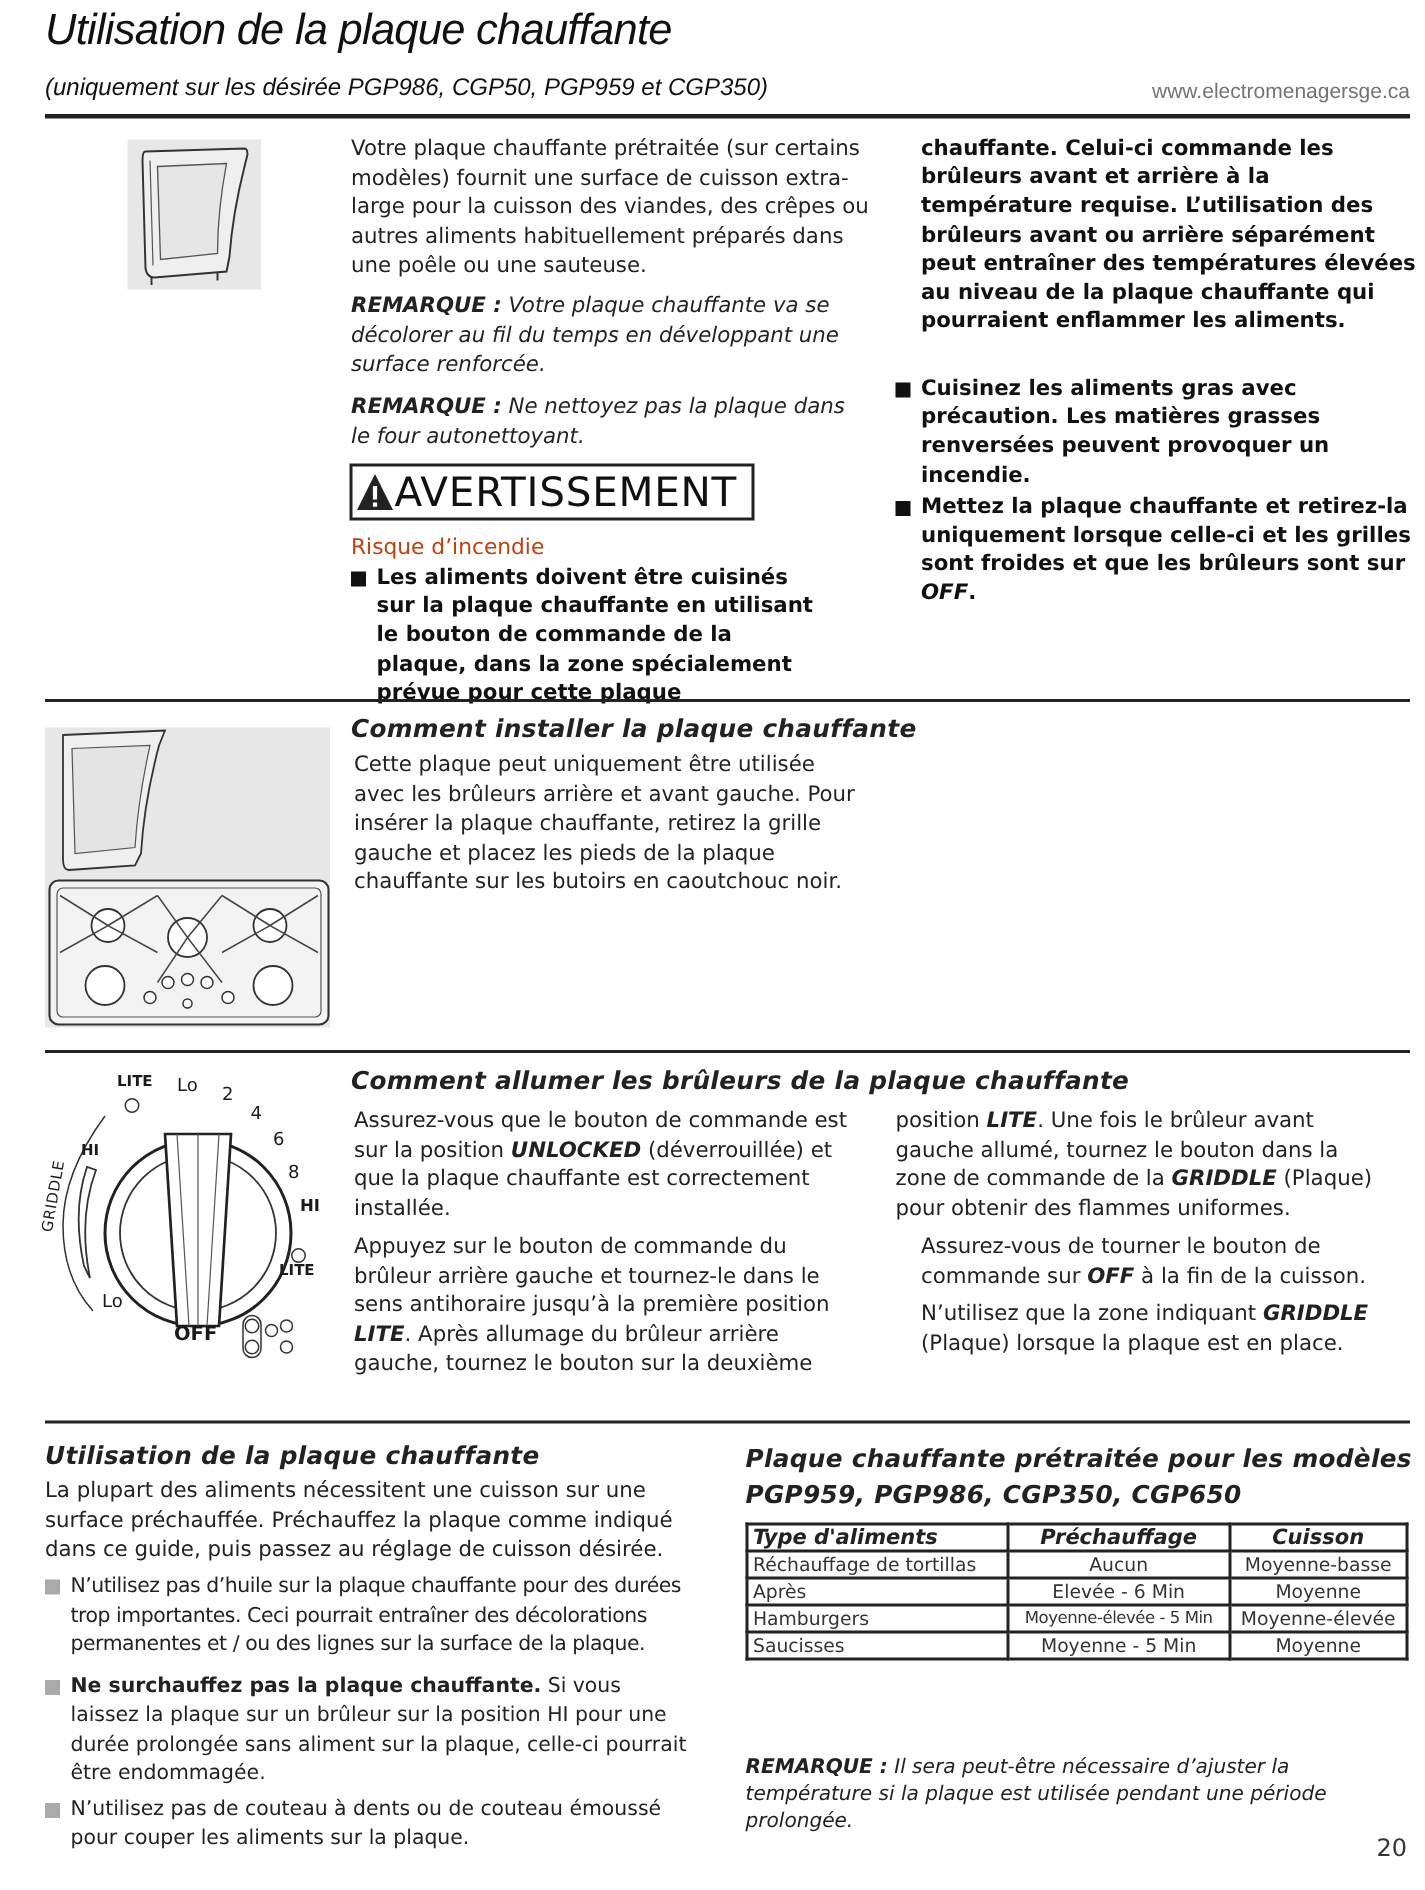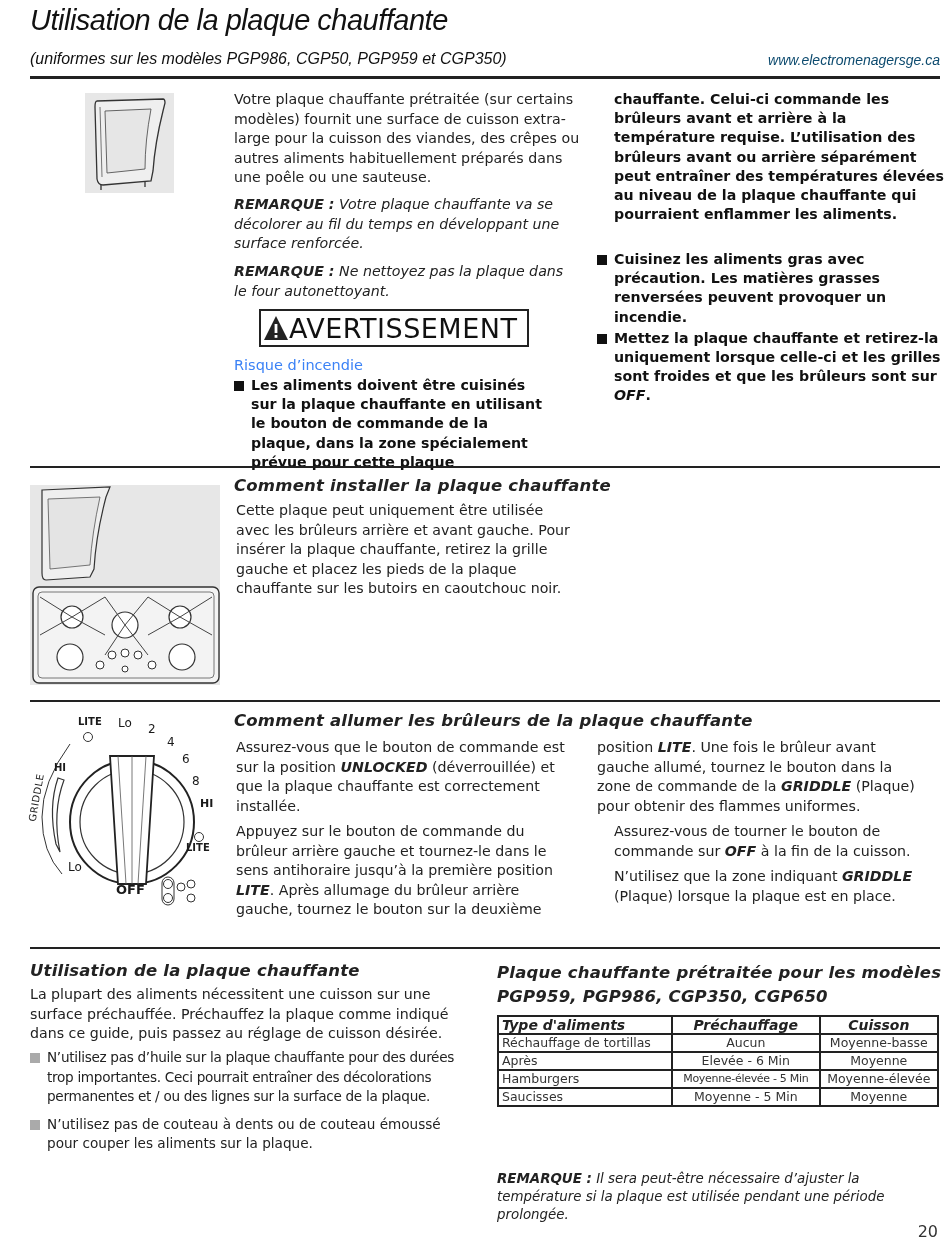--- a/index.html
+++ b/index.html
@@ -1,47 +1,47 @@
 <!DOCTYPE html>
 <html><head>
 <meta charset="utf-8">
 <style>
   * { box-sizing: border-box; margin: 0; padding: 0; }
   html, body { width: 950px; height: 1260px; background: #ffffff; overflow: hidden; }
   body { position: relative; font-family: "DejaVu Sans", sans-serif; color: #1a1a1a; }
   .abs { position: absolute; }
   .title { left: 30px; top: 4px; font-size: 29px; font-style: italic; font-weight: normal; letter-spacing: -0.5px; color: #111; font-family: "Liberation Sans", sans-serif; }
   .subtitle { left: 30px; top: 50px; font-size: 16px; font-style: italic; color: #111; font-family: "Liberation Sans", sans-serif; }
-  .website { right: 10px; top: 52px; font-size: 14px; font-style: italic; color: #0c4a6e; font-family: "Liberation Sans", sans-serif; }
+  .website { right: 10px; top: 52px; font-size: 14px; color: #737373; font-family: "Liberation Sans", sans-serif; }
   .rule { left: 30px; right: 10px; height: 3px; background: #222; }
   .rule.thin { height: 2px; }
   .para { font-size: 14.2px; line-height: 19.5px; color: #222; }
   .para b { font-weight: bold; }
   .para i { font-style: italic; }
   .bold-para { font-size: 14.2px; line-height: 19.2px; font-weight: bold; color: #111; }
   .bullet-list { list-style: none; }
   .bullet-list li { position: relative; padding-left: 17px; }
   .bullet-list li .sq { position: absolute; left: 0; top: 5px; width: 10px; height: 10px; background: #111; }
   .bullet-list.gray li .sq { background: #aaa; top: 5px; }
-  .warn-box { left: 233px; top: 309px; width: 270px; height: 38px; border: 2px solid #222; display: flex; align-items: center; padding-left: 2px; margin-left: 26px; }
+  .warn-box { left: 233px; top: 309px; width: 270px; height: 38px; border: 2px solid #222; display: flex; align-items: center; padding-left: 2px; }
   .warn-box .warn-text { font-size: 27px; font-weight: normal; letter-spacing: 0.5px; color: #111; font-family: "DejaVu Sans", sans-serif; }
   .h2 { font-size: 16.5px; font-style: italic; font-weight: bold; color: #222; letter-spacing: 0.2px; }
   .tbl { border-collapse: collapse; font-size: 12.5px; color: #333; }
   .tbl th, .tbl td { border: 2px solid #222; padding: 0 3px; line-height: 16px; vertical-align: top; }
   .tbl th { font-style: italic; font-weight: bold; font-size: 14px; color: #222; }
   .tbl td.c { text-align: center; }
   .tbl th.l { text-align: left; }
   .figbox { background: #e7e7e7; }
   .pagenum { right: 12px; top: 1222px; font-size: 16px; color: #333; }
 </style>
 </head>
 <body>
 
 <div class="abs title">Utilisation de la plaque chauffante</div>
-<div class="abs subtitle">(uniformes sur les modèles PGP986, CGP50, PGP959 et CGP350)</div>
+<div class="abs subtitle">(uniquement sur les désirée PGP986, CGP50, PGP959 et CGP350)</div>
 <div class="abs website">www.electromenagersge.ca</div>
 <div class="abs rule" style="top:76px;"></div>
 
 <div class="abs figbox" style="left:85px; top:93px; width:89px; height:100px;">
   <svg width="89" height="100" viewBox="0 0 89 100">
     <path d="M12 8 L78 6 Q80 6 80 10 L78 18 Q70 50 68 78 L66 88 L18 92 Q13 92 12 86 L10 14 Q10 8 12 8 Z" fill="#efefef" stroke="#333" stroke-width="1.3"></path>
     <path d="M20 18 L66 16 Q60 48 60 76 L22 80 Z" fill="#e6e6e6" stroke="#555" stroke-width="0.9"></path>
     <path d="M15 14 L17 84" stroke="#555" stroke-width="0.8"></path>
     <path d="M16 92 L16 97 M60 89 L60 94" stroke="#333" stroke-width="1.3"></path>
   </svg>
@@ -56,21 +56,21 @@
 </div>
 
 <div class="abs warn-box">
   <svg width="26" height="26" viewBox="0 0 26 26">
     <polygon points="13,1 25,25 1,25" fill="#222"></polygon>
     <rect x="11.6" y="9" width="2.8" height="9" fill="#fff"></rect>
     <rect x="11.6" y="20" width="2.8" height="2.8" fill="#fff"></rect>
   </svg>
   <span class="warn-text">AVERTISSEMENT</span>
 </div>
-<div class="abs" style="left:234px; top:357px; font-size:14.5px; color:#3b82f6;">Risque d’incendie</div>
+<div class="abs" style="left:234px; top:357px; font-size:14.5px; color:#c2410c;">Risque d’incendie</div>
 
 <ul class="abs bullet-list bold-para" style="left:234px; top:376px; width:310px;">
   <li><span class="sq"></span><span>Les aliments doivent être cuisinés sur la plaque chauffante en utilisant le bouton de commande de la plaque, dans la zone spécialement prévue pour cette plaque</span></li>
 </ul>
 
 <div class="abs bold-para" style="left:614px; top:90px; width:332px;">chauffante. Celui-ci commande les brûleurs avant et arrière à la température requise. L’utilisation des brûleurs avant ou arrière séparément peut entraîner des températures élevées au niveau de la plaque chauffante qui pourraient enflammer les aliments.</div>
 <ul class="abs bullet-list bold-para" style="left:597px; top:202px; width:349px;">
   <li style="margin-bottom:2px;margin-top:48px;"><span class="sq"></span><span>Cuisinez les aliments gras avec précaution. Les matières grasses renversées peuvent provoquer un incendie.</span></li>
   <li><span class="sq"></span><span>Mettez la plaque chauffante et retirez-la uniquement lorsque celle-ci et les grilles sont froides et que les brûleurs sont sur </span><i>OFF</i><span>.</span></li>
 </ul>
@@ -149,20 +149,21 @@
 <div class="abs para" style="left:614px; top:867px; width:330px;">
   <span>N’utilisez que la zone indiquant </span><b><i>GRIDDLE</i></b><span> (Plaque) lorsque la plaque est en place.</span>
 </div>
 
 <div class="abs rule thin" style="top:947px;"></div>
 
 <div class="abs h2" style="left:30px; top:961px;">Utilisation de la plaque chauffante</div>
 <div class="abs para" style="left:30px; top:985px; width:430px;">La plupart des aliments nécessitent une cuisson sur une surface préchauffée. Préchauffez la plaque comme indiqué dans ce guide, puis passez au réglage de cuisson désirée.</div>
 <ul class="abs bullet-list gray" style="left:30px; top:1048px; width:430px; font-size:13.6px; line-height:19.5px; color:#222;">
   <li style="margin-bottom:8px; letter-spacing:-0.3px;"><span class="sq"></span><span>N’utilisez pas d’huile sur la plaque chauffante pour des durées trop importantes. Ceci pourrait entraîner des décolorations permanentes et / ou des lignes sur la surface de la plaque.</span></li>
+  <li style="margin-bottom:4px;"><span class="sq"></span><b>Ne surchauffez pas la plaque chauffante.</b><span> Si vous laissez la plaque sur un brûleur sur la position HI pour une durée prolongée sans aliment sur la plaque, celle-ci pourrait être endommagée.</span></li>
   <li><span class="sq"></span><span>N’utilisez pas de couteau à dents ou de couteau émoussé pour couper les aliments sur la plaque.</span></li>
 </ul>
 
 <div class="abs h2" style="left:497px; top:961px; line-height:24px;">
   <div>Plaque chauffante prétraitée pour les modèles</div>
   <div>PGP959, PGP986, CGP350, CGP650</div>
 </div>
 <table class="abs tbl" style="left:497px; top:1015px; width:442px;">
   <thead>
     <tr>

